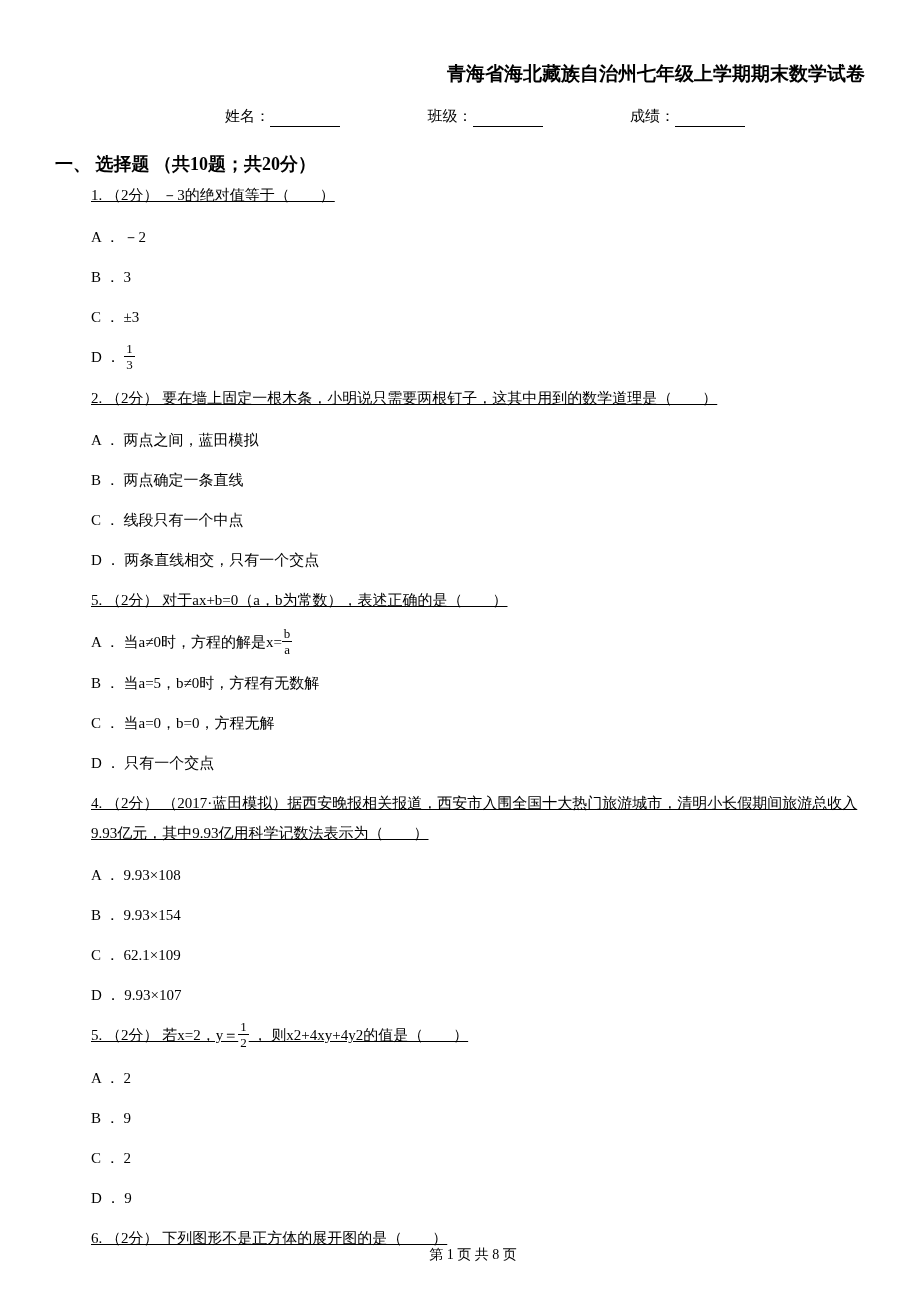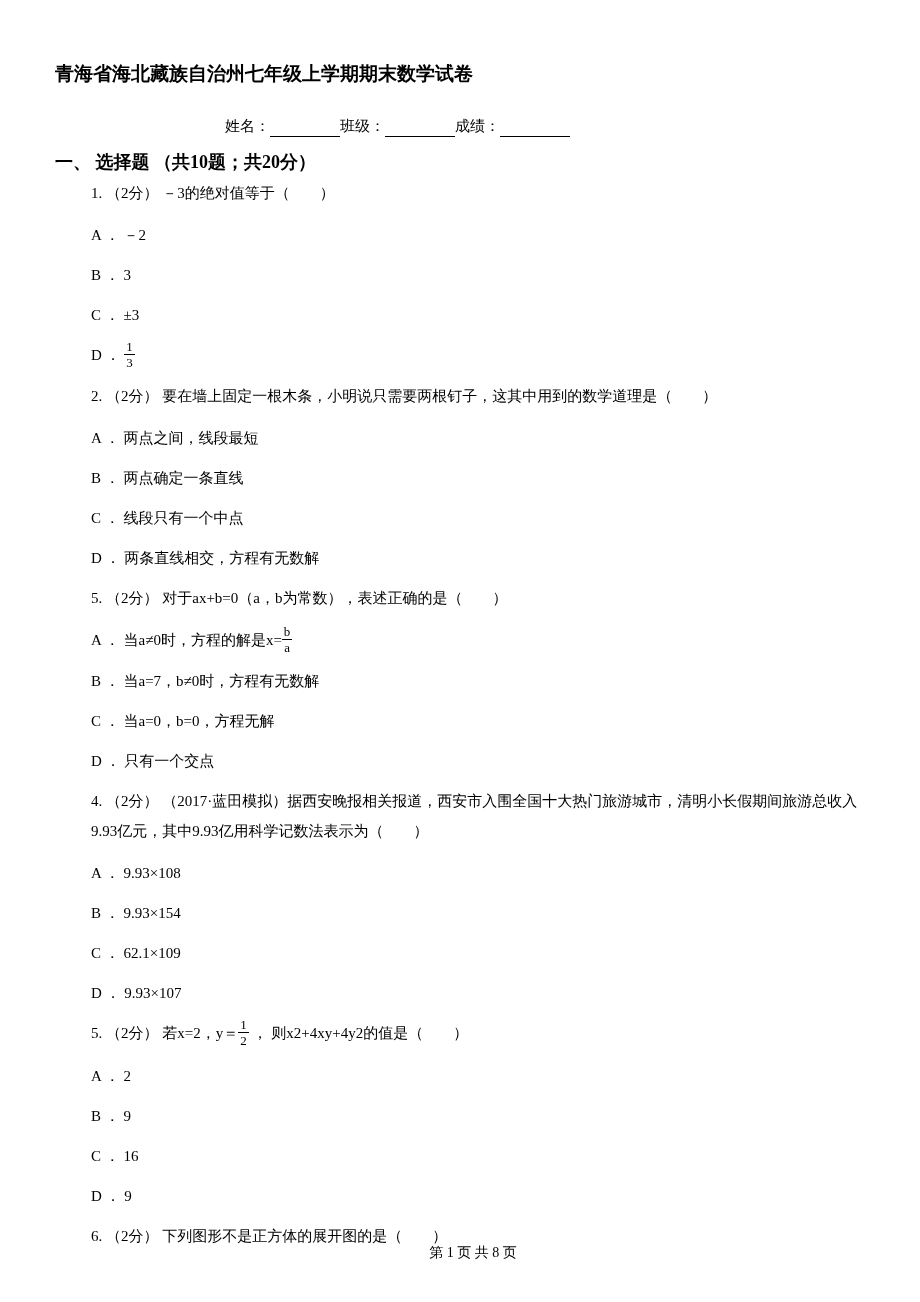--- a/index.html
+++ b/index.html
@@ -8,44 +8,46 @@
       font-size: 15px;
       color: #000;
       background: #fff;
       width: 920px;
       min-height: 1302px;
       padding: 60px 55px 40px 55px;
       position: relative;
       line-height: 1.5;
     }
     .title {
-      text-align: left;
+      text-align: right;
       font-size: 19px;
       font-weight: bold;
-      margin-bottom: 26px;
+      margin-bottom: 16px;
     }
     .header-fields {
       display: flex;
+      justify-content: space-between;
       padding: 0 120px 0 170px;
-      margin-bottom: 12px;
+      margin-bottom: 24px;
     }
     .field-underline {
       display: inline-block;
       border-bottom: 1px solid #000;
       width: 70px;
       vertical-align: bottom;
     }
     .section-title {
       font-size: 18px;
       font-weight: bold;
       margin-bottom: 2px;
     }
     .question {
       margin: 0 0 12px 36px;
       line-height: 2;
+      text-decoration: underline;
     }
     .option {
       margin: 0 0 10px 36px;
       line-height: 2;
     }
     .frac {
       display: inline-block;
       vertical-align: middle;
       text-align: center;
       font-size: 13px;
@@ -96,50 +98,50 @@
 <div class="option">C ． ±3</div>
 <div class="option">
   <span>D ．</span>
   <span class="frac">
     <span class="num">1</span>
     <span class="den">3</span>
   </span>
 </div>
 
 <div class="question">2.  （2分）  要在墙上固定一根木条，小明说只需要两根钉子，这其中用到的数学道理是（　　）</div>
-<div class="option">A ． 两点之间，线段最短</div>
+<div class="option">A ． 两点之间，蓝田模拟</div>
 <div class="option">B ． 两点确定一条直线</div>
 <div class="option">C ． 线段只有一个中点</div>
-<div class="option">D ． 两条直线相交，方程有无数解</div>
+<div class="option">D ． 两条直线相交，只有一个交点</div>
 
 <div class="question">5.  （2分）  对于ax+b=0（a，b为常数），表述正确的是（　　）</div>
 <div class="option">
   <span>A ． 当a≠0时，方程的解是x=</span><span class="frac">
     <span class="num">b</span>
     <span class="den">a</span>
   </span>
 </div>
-<div class="option">B ． 当a=7，b≠0时，方程有无数解</div>
+<div class="option">B ． 当a=5，b≠0时，方程有无数解</div>
 <div class="option">C ． 当a=0，b=0，方程无解</div>
 <div class="option">D ． 只有一个交点</div>
 
 <div class="question" style="margin-left:36px; text-indent:0;">4.  （2分） （2017·蓝田模拟）据西安晚报相关报道，西安市入围全国十大热门旅游城市，清明小长假期间旅游总收入9.93亿元，其中9.93亿用科学记数法表示为（　　）</div>
 <div class="option">A ． 9.93×108</div>
 <div class="option">B ． 9.93×154</div>
 <div class="option">C ． 62.1×109</div>
 <div class="option">D ． 9.93×107</div>
 
 <div class="question">
   <span>5.  （2分）  若x=2，y＝</span><span class="frac">
     <span class="num">1</span>
     <span class="den">2</span>
   </span><span> ，  则x2+4xy+4y2的值是（　　）</span>
 </div>
 <div class="option">A ． 2</div>
 <div class="option">B ． 9</div>
-<div class="option">C ． 16</div>
+<div class="option">C ． 2</div>
 <div class="option">D ． 9</div>
 
 <div class="question">6.  （2分）  下列图形不是正方体的展开图的是（　　）</div>
 
 <div class="footer">
   <span>第 </span><span>1</span><span> 页 共 </span><span>8</span><span> 页</span>
 </div>
 
 </body></html>

